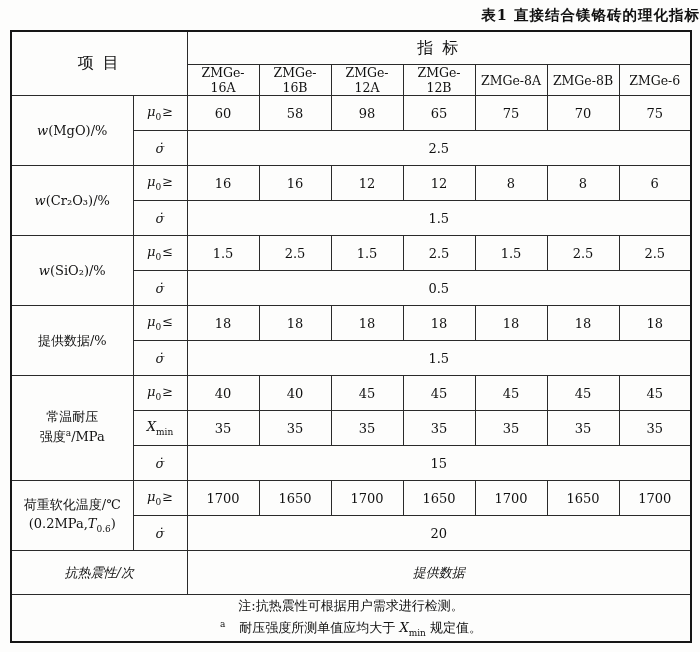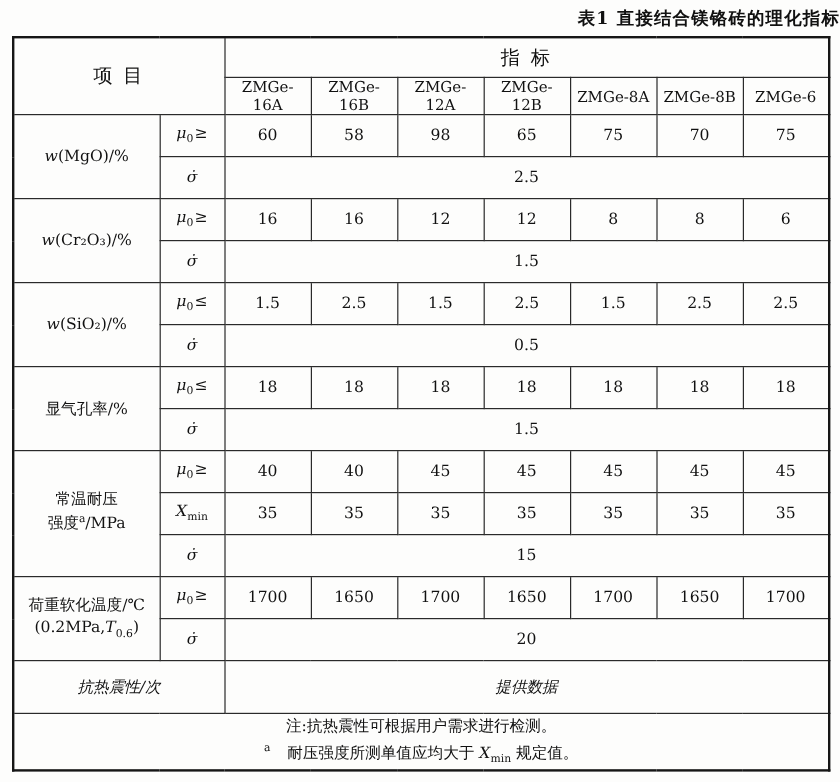--- a/index.html
+++ b/index.html
@@ -140,21 +140,21 @@
       <td>1.5</td>
       <td>2.5</td>
       <td>2.5</td>
     </tr>
     <tr class="r">
       <td class="crit"><i>σ̇</i></td>
       <td colspan="7">0.5</td>
     </tr>
 
     <tr class="r">
-      <td class="lbl" rowspan="2"><i></i><span>显气孔率/%</span></td>
+      <td class="lbl" rowspan="2"><i></i><span>提供数据/%</span></td>
       <td class="crit"><i>μ</i><sub>0</sub><span class="op">≤</span></td>
       <td>18</td>
       <td>18</td>
       <td>18</td>
       <td>18</td>
       <td>18</td>
       <td>18</td>
       <td>18</td>
     </tr>
     <tr class="r">

